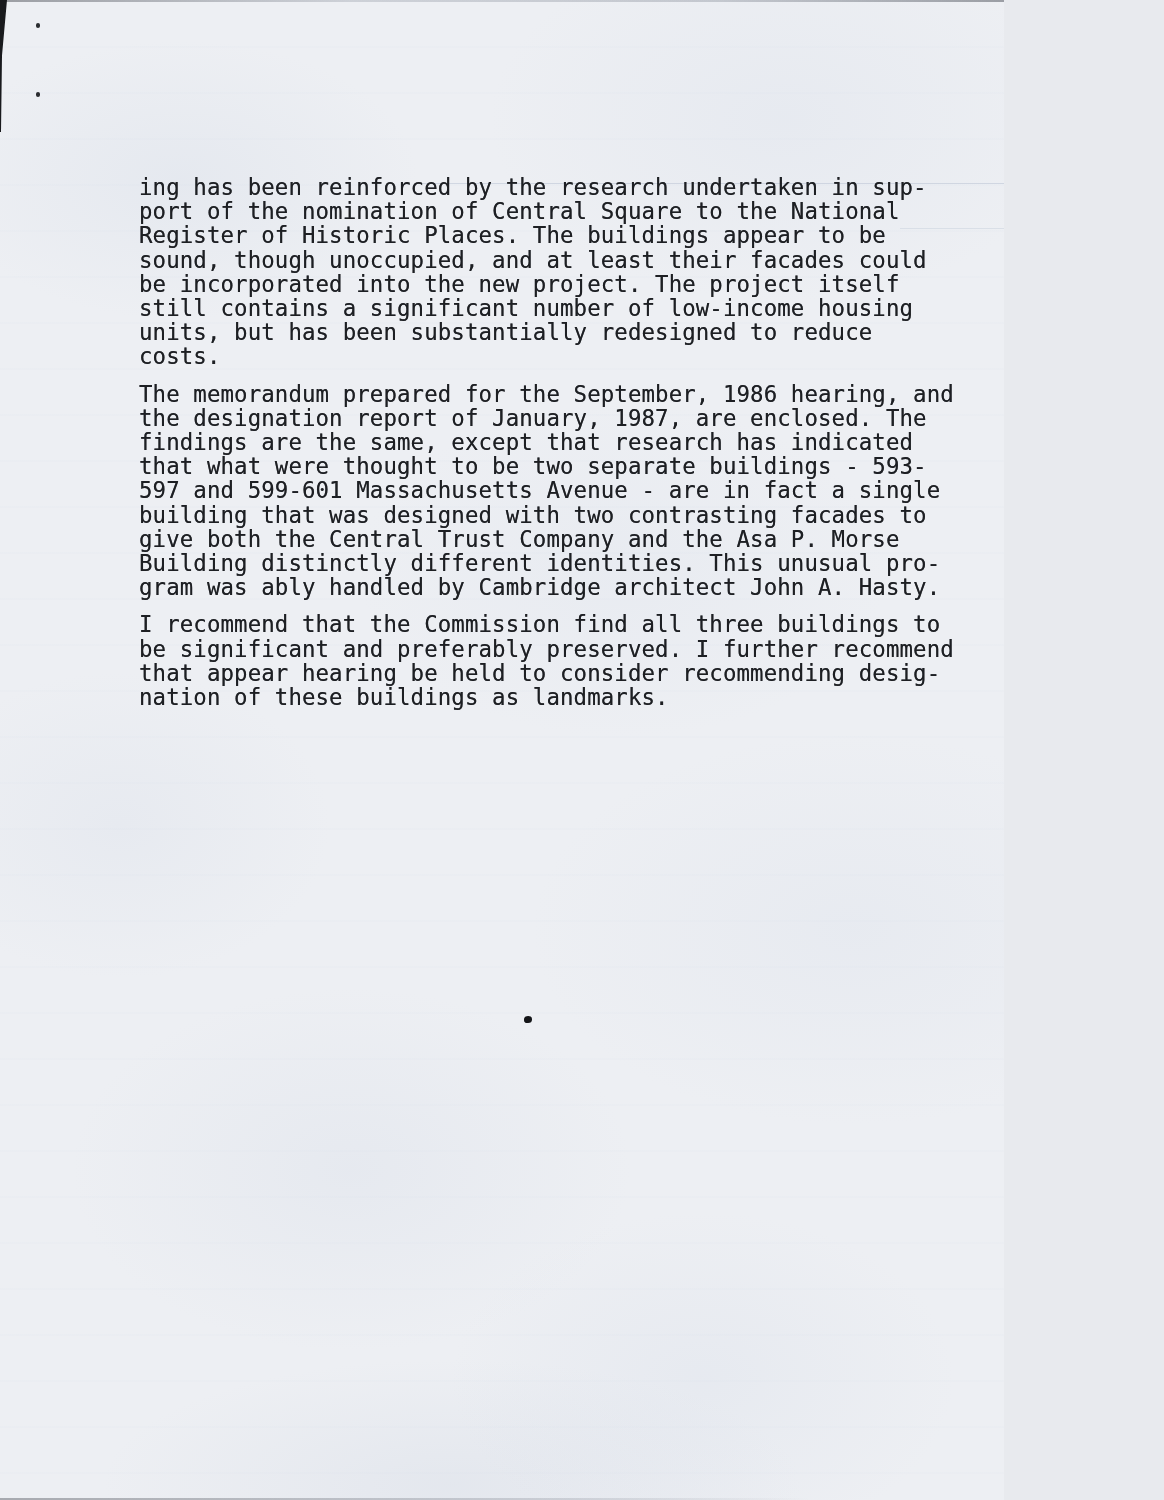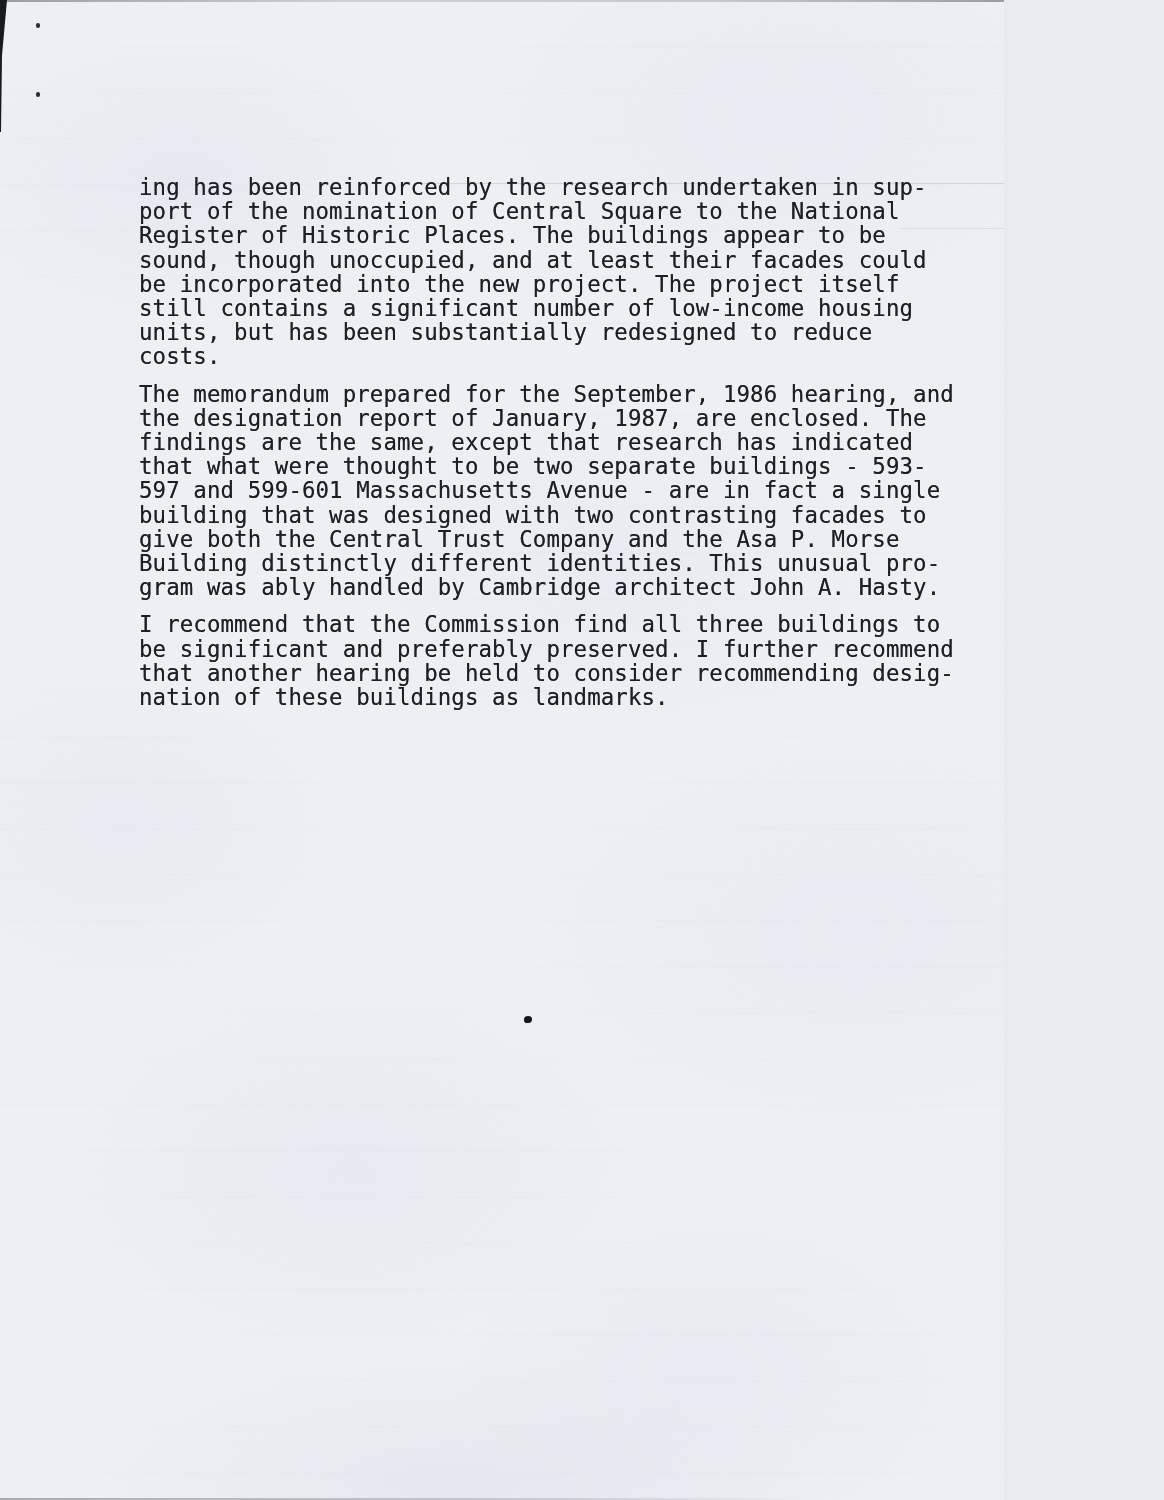--- a/index.html
+++ b/index.html
@@ -122,20 +122,20 @@
 the designation report of January, 1987, are enclosed. The
 findings are the same, except that research has indicated
 that what were thought to be two separate buildings - 593-
 597 and 599-601 Massachusetts Avenue - are in fact a single
 building that was designed with two contrasting facades to
 give both the Central Trust Company and the Asa P. Morse
 Building distinctly different identities. This unusual pro-
 gram was ably handled by Cambridge architect John A. Hasty.</div>
     <div class="para">I recommend that the Commission find all three buildings to
 be significant and preferably preserved. I further recommend
-that another hearing be held to consider recommending desig-
+that appear hearing be held to consider recommending desig-
 nation of these buildings as landmarks.</div>
   </div>
 
   <div class="ink-dot"></div>
   <div class="edge-bottom"></div>
 
 </div>
 
 </body></html>

